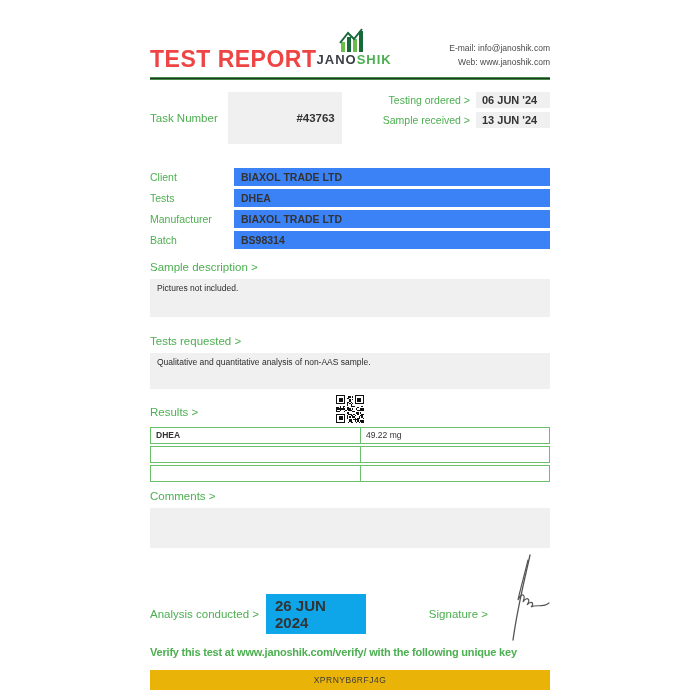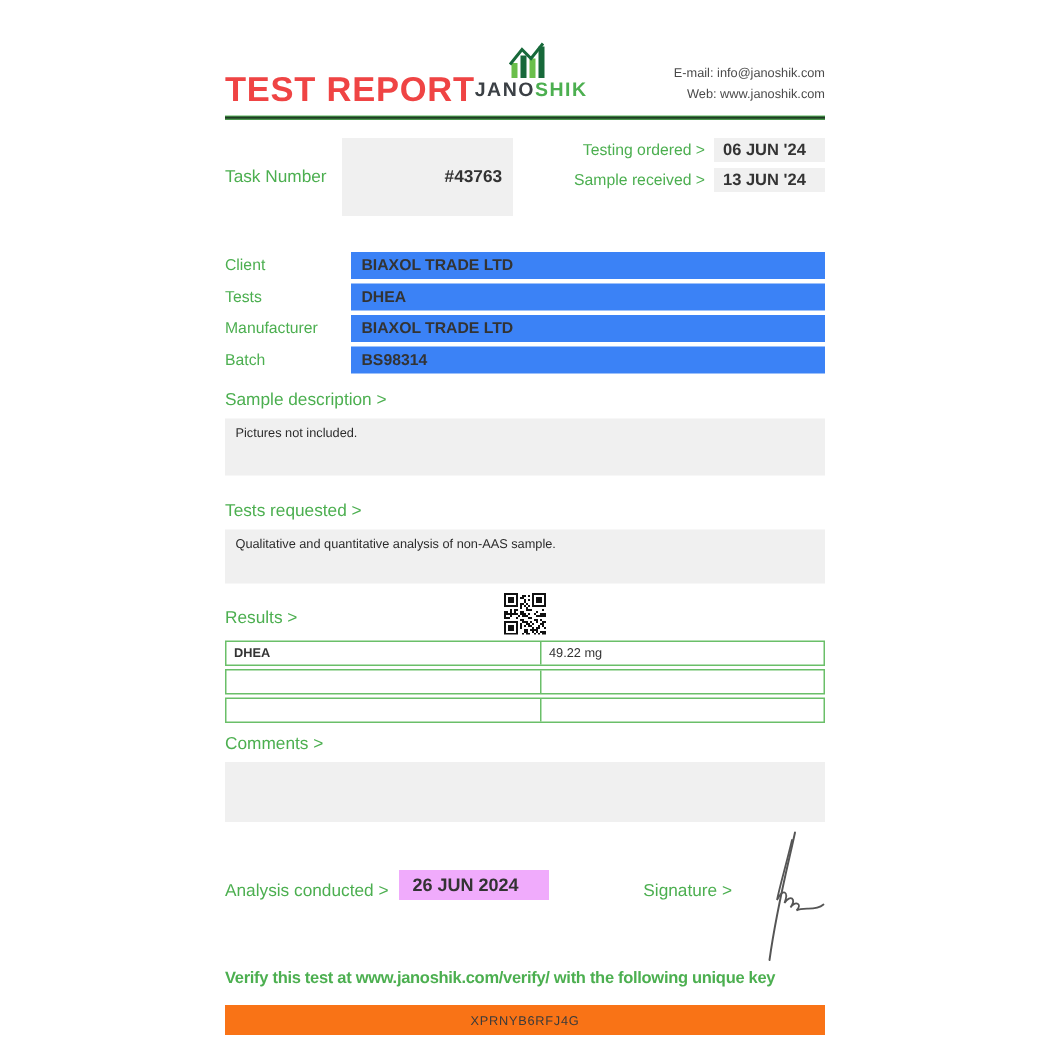--- a/index.html
+++ b/index.html
@@ -46,27 +46,27 @@
 
   
   .section-results{position:relative;margin-top:17px;}
   .qr{position:absolute;top:-11px;left:50%;transform:translateX(-50%);background:#fff;}
   .results-table{margin-top:9px;}
   .result-row{display:flex;border:1px solid #6abf69;margin-bottom:2px;height:15px;}
   .cell-name{width:50%;border-right:1px solid #6abf69;padding:1px 5px;font-size:8.5px;font-weight:700;color:#333;line-height:13px;}
   .cell-value{flex:1;padding:1px 5px;font-size:8.5px;font-weight:400;color:#333;line-height:13px;}
 
   
-  .analysis-row{position:absolute;top:580px;left:0;width:100%;display:flex;align-items:flex-end;}
+  .analysis-row{position:absolute;top:594px;left:0;width:100%;display:flex;align-items:center;}
   .analysis-label{color:#4caf50;font-size:11.5px;}
-  .analysis-box{margin-left:7px;background:#f0abfc;padding:3px 9px;font-weight:700;font-size:12px;color:#333;width:82px;}
+  .analysis-box{margin-left:7px;background:#0ea5e9;padding:3px 9px;font-weight:700;font-size:15px;color:#333;width:82px;}
   .signature-label{margin-left:auto;color:#4caf50;font-size:11.5px;margin-right:62px;}
   .signature-svg{position:absolute;top:552px;left:342px;}
   .verify-text{position:absolute;top:646px;left:0;width:100%;color:#4caf50;font-size:11px;font-weight:600;letter-spacing:-.2px;white-space:nowrap;}
-  .key-box{position:absolute;top:670px;left:0;width:100%;height:20px;background:#f97316;text-align:center;font-size:8.5px;color:#3a3a3a;line-height:20px;letter-spacing:.5px;}
+  .key-box{position:absolute;top:670px;left:0;width:100%;height:20px;background:#eab308;text-align:center;font-size:8.5px;color:#3a3a3a;line-height:20px;letter-spacing:.5px;}
 </style>
 </head>
 <body>
 
 <div class="page">
 
   <div class="header">
     <div class="title">TEST REPORT</div>
     <div class="logo">
       <svg width="40" height="24" viewBox="0 0 40 24">

